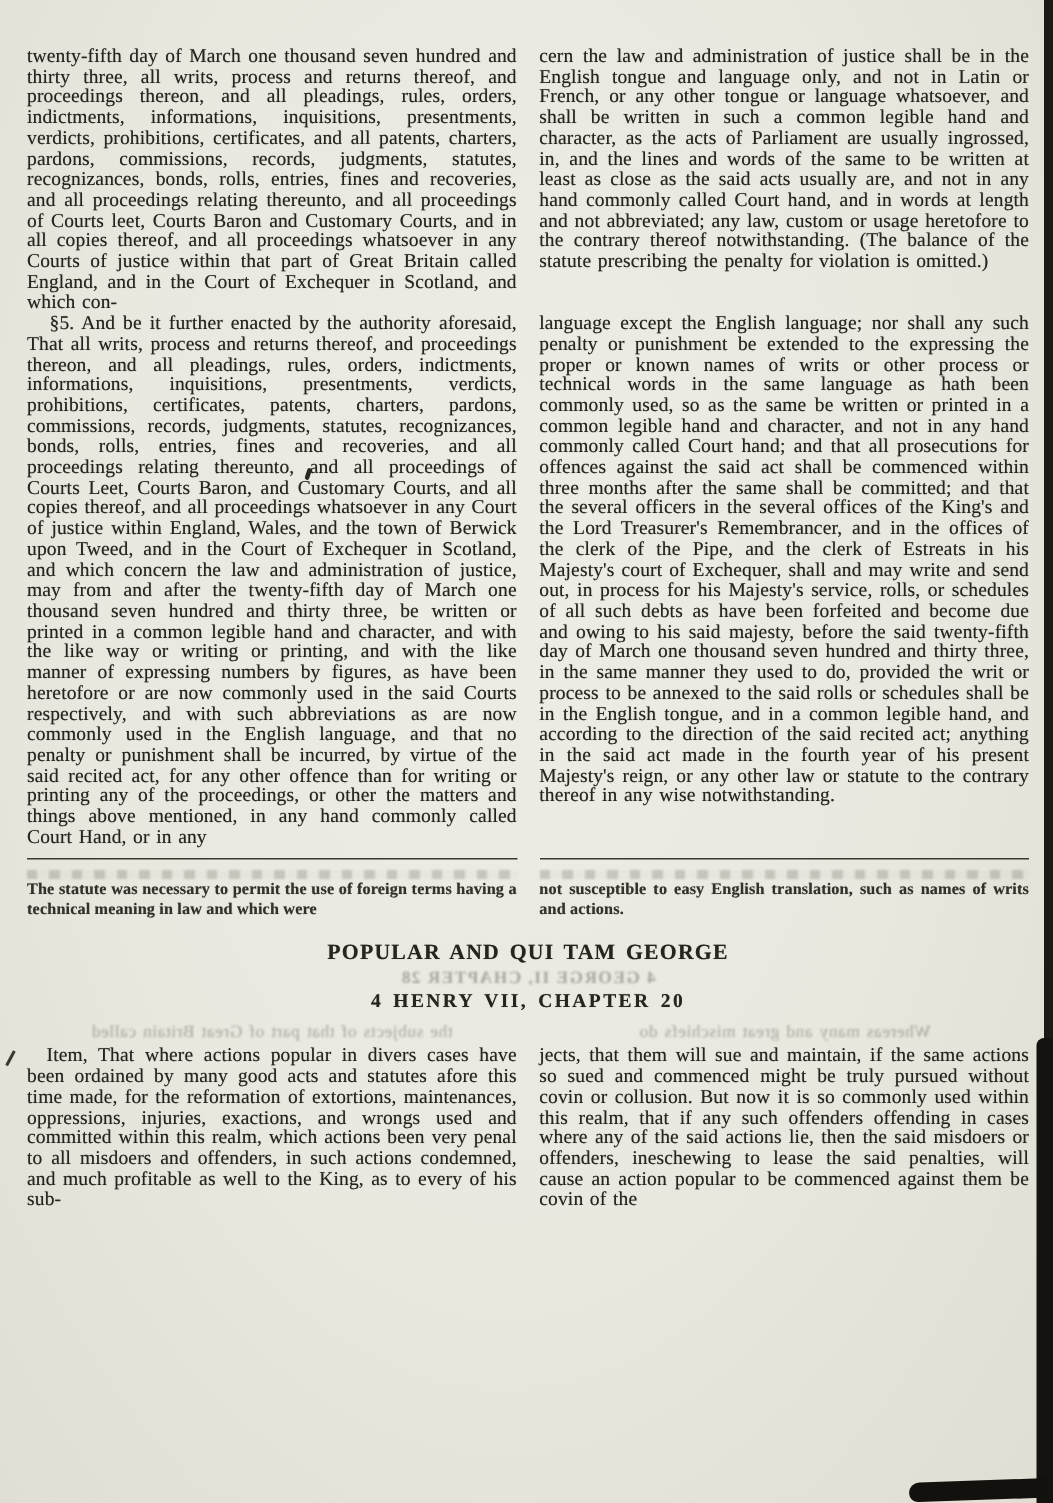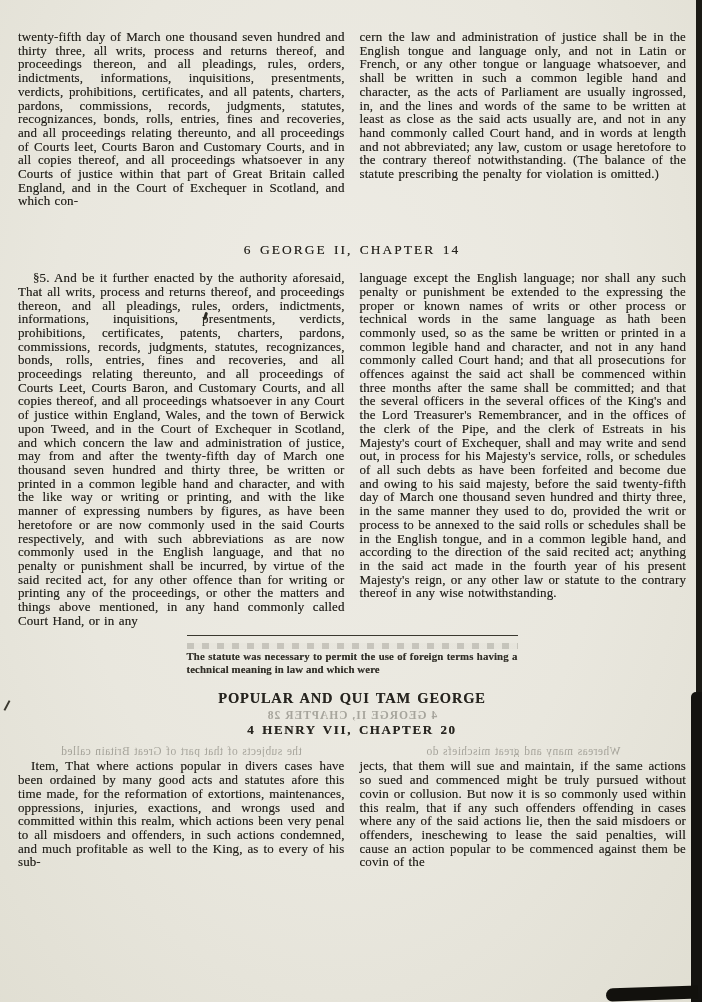--- a/index.html
+++ b/index.html
@@ -37,21 +37,21 @@
   .qui-tam-heading{
     margin:15px 0 0 0;text-align:center;font-weight:bold;
     font-size:14.5px;letter-spacing:0.8px;word-spacing:2px;
   }
   .henry-heading{
     margin:0;text-align:center;font-weight:bold;
     font-size:13px;letter-spacing:1.6px;word-spacing:2px;
   }
 
   
-  .footnotes{margin-top:8px;justify-content:center;}
+  .footnotes{margin-top:8px;}
   .footnotes .fcol{
     width:331px;border-top:1.5px solid #3a382f;padding-top:5px;margin:0;
     font-size:10.8px;line-height:12.5px;font-weight:bold;color:#33312a;
     text-align:justify;letter-spacing:0.1px;
   }
   .footnotes .fcol.left{text-indent:8px;}
   .fsmudge{height:6px;margin:2px 0 1px 0;
     background:repeating-linear-gradient(90deg, rgba(90,88,78,0.25) 0 7px, rgba(90,88,78,0.02) 7px 15px);
     filter:blur(0.7px);}
 
@@ -77,31 +77,34 @@
 <body>
 
 <div class="page">
 
 
   <section class="two-col sec1">
     <p class="col left txt">twenty-fifth day of March one thousand seven hundred and thirty three, all writs, process and returns thereof, and proceedings thereon, and all pleadings, rules, orders, indictments, informations, inquisitions, presentments, verdicts, prohibitions, certificates, and all patents, charters, pardons, commissions, records, judgments, statutes, recognizances, bonds, rolls, entries, fines and recoveries, and all proceedings relating thereunto, and all proceedings of Courts leet, Courts Baron and Customary Courts, and in all copies thereof, and all proceedings whatsoever in any Courts of justice within that part of Great Britain called England, and in the Court of Exchequer in Scotland, and which con-</p>
     <p class="col right txt">cern the law and administration of justice shall be in the English tongue and language only, and not in Latin or French, or any other tongue or language whatsoever, and shall be written in such a common legible hand and character, as the acts of Parliament are usually ingrossed, in, and the lines and words of the same to be written at least as close as the said acts usually are, and not in any hand commonly called Court hand, and in words at length and not abbreviated; any law, custom or usage heretofore to the contrary thereof notwithstanding. (The balance of the statute prescribing the penalty for violation is omitted.)</p>
   </section>
 
-  <h2 class="statute-heading txt">6 GEORGE II, CHAPTER 14</h2>
 
   <section class="two-col sec2">
     <p class="col left txt">§5.  And be it further enacted by the authority aforesaid, That all writs, process and returns thereof, and proceedings thereon, and all pleadings, rules, orders, indictments, informations, inquisitions, presentments, verdicts, prohibitions, certificates, patents, charters, pardons, commissions, records, judgments, statutes, recognizances, bonds, rolls, entries, fines and recoveries, and all proceedings relating thereunto, and all proceedings of Courts Leet, Courts Baron, and Customary Courts, and all copies thereof, and all proceedings whatsoever in any Court of justice within England, Wales, and the town of Berwick upon Tweed, and in the Court of Exchequer in Scotland, and which concern the law and administration of justice, may from and after the twenty-fifth day of March one thousand seven hundred and thirty three, be written or printed in a common legible hand and character, and with the like way or writing or printing, and with the like manner of expressing numbers by figures, as have been heretofore or are now commonly used in the said Courts respectively, and with such abbreviations as are now commonly used in the English language, and that no penalty or punishment shall be incurred, by virtue of the said recited act, for any other offence than for writing or printing any of the proceedings, or other the matters and things above mentioned, in any hand commonly called Court Hand, or in any</p>
     <p class="col right txt">language except the English language; nor shall any such penalty or punishment be extended to the expressing the proper or known names of writs or other process or technical words in the same language as hath been commonly used, so as the same be written or printed in a common legible hand and character, and not in any hand commonly called Court hand; and that all prosecutions for offences against the said act shall be commenced within three months after the same shall be committed; and that the several officers in the several offices of the King's and the Lord Treasurer's Remembrancer, and in the offices of the clerk of the Pipe, and the clerk of Estreats in his Majesty's court of Exchequer, shall and may write and send out, in process for his Majesty's service, rolls, or schedules of all such debts as have been forfeited and become due and owing to his said majesty, before the said twenty-fifth day of March one thousand seven hundred and thirty three, in the same manner they used to do, provided the writ or process to be annexed to the said rolls or schedules shall be in the English tongue, and in a common legible hand, and according to the direction of the said recited act; anything in the said act made in the fourth year of his present Majesty's reign, or any other law or statute to the contrary thereof in any wise notwithstanding.</p>
   </section>
 
   <section class="two-col footnotes">
     <div class="fcol left">
       <div class="fsmudge"></div>
       <span class="txt">The statute was necessary to permit the use of foreign terms having a technical meaning in law and which were</span>
+    </div>
+    <div class="fcol right">
+      <div class="fsmudge"></div>
+      <span class="txt">not susceptible to easy English translation, such as names of writs and actions.</span>
     </div>
   </section>
 
   <h2 class="qui-tam-heading txt">POPULAR AND QUI TAM GEORGE</h2>
   <div class="bleed">4 GEORGE II, CHAPTER 28</div>
   <h3 class="henry-heading txt">4 HENRY VII, CHAPTER 20</h3>
 
   <section class="two-col sec3" style="margin-top:7px;">
     <div class="col left" style="text-indent:0;">
       <div class="bleed colbleed">the subjects of that part of Great Britain called</div>

